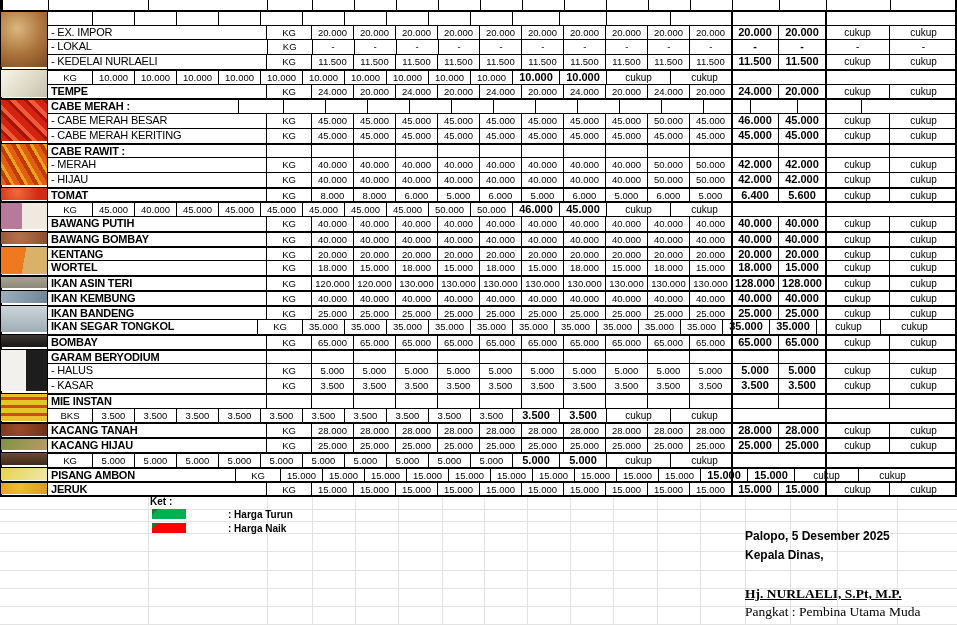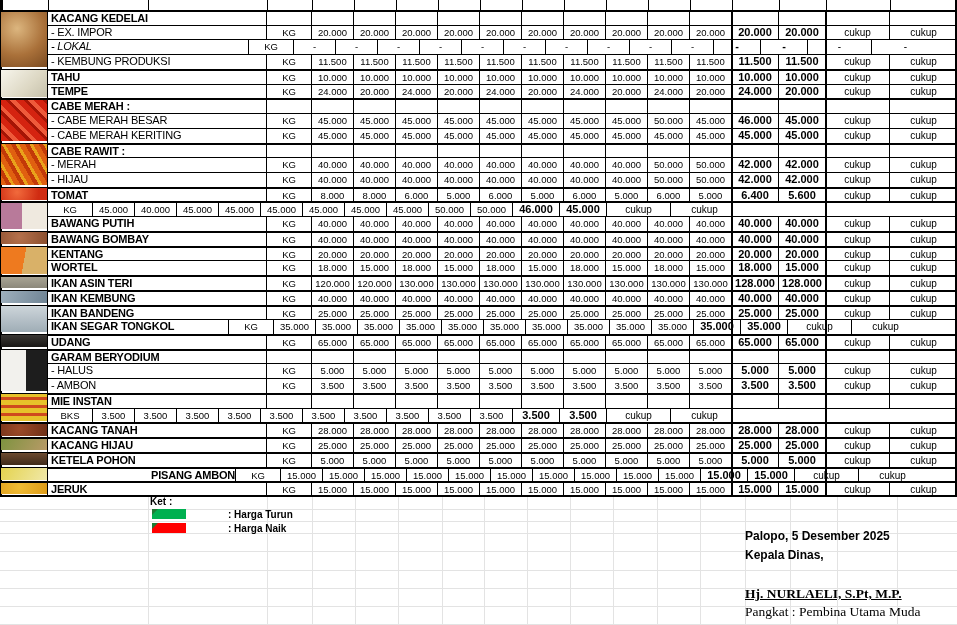--- a/index.html
+++ b/index.html
@@ -96,21 +96,20 @@
       <div class="vline" style="left: 564px; top: 0px; width: 1px; height: 10px;"></div>
       <div class="vline" style="left: 606px; top: 0px; width: 1px; height: 10px;"></div>
       <div class="vline" style="left: 648px; top: 0px; width: 1px; height: 10px;"></div>
       <div class="vline" style="left: 690px; top: 0px; width: 1px; height: 10px;"></div>
       <div class="vline" style="left: 732px; top: 0px; width: 1px; height: 10px;"></div>
       <div class="vline" style="left: 779px; top: 0px; width: 1px; height: 10px;"></div>
       <div class="vline" style="left: 826px; top: 0px; width: 1px; height: 10px;"></div>
       <div class="vline" style="left: 890px; top: 0px; width: 1px; height: 10px;"></div>
       <div class="row hd thick" style="top: 10px; width: 957px; height: 14.727px; line-height: 13.727px;">
         <div class="cell c-img" style="width: 48px;"></div>
-        <div class="cell c-name" style="width: 219px;">KACANG KEDELAI</div>
         <div class="cell c-unit" style="width: 45px;"></div>
         <div class="cell c-price" style="width: 42px;"></div>
         <div class="cell c-price" style="width: 42px;"></div>
         <div class="cell c-price" style="width: 42px;"></div>
         <div class="cell c-price" style="width: 42px;"></div>
         <div class="cell c-price" style="width: 42px;"></div>
         <div class="cell c-price" style="width: 42px;"></div>
         <div class="cell c-price" style="width: 42px;"></div>
         <div class="cell c-price" style="width: 42px;"></div>
         <div class="cell c-price" style="width: 42px;"></div>
@@ -134,59 +133,58 @@
         <div class="cell c-price" style="width: 42px;">20.000</div>
         <div class="cell c-price" style="width: 42px;">20.000</div>
         <div class="cell c-price" style="width: 42px;">20.000</div>
         <div class="cell c-avg" style="width: 47px;">20.000</div>
         <div class="cell c-avg" style="width: 47px;">20.000</div>
         <div class="cell c-status" style="width: 64px;">cukup</div>
         <div class="cell c-status" style="width: 67px; border-right: none;">cukup</div>
       </div>
       <div class="row it" style="top: 39.454px; width: 957px; height: 14.727px; line-height: 13.727px;">
         <div class="cell c-img" style="width: 48px;"></div>
-        <div class="cell c-name" style="width: 201px; font-style: italic;">- LOKAL</div>
+        <div class="cell c-name" style="width: 220px;">- LOKAL</div>
         <div class="cell c-unit" style="width: 45px;">KG</div>
         <div class="cell c-price" style="width: 42px;">-</div>
         <div class="cell c-price" style="width: 42px;">-</div>
         <div class="cell c-price" style="width: 42px;">-</div>
         <div class="cell c-price" style="width: 42px;">-</div>
         <div class="cell c-price" style="width: 42px;">-</div>
         <div class="cell c-price" style="width: 42px;">-</div>
         <div class="cell c-price" style="width: 42px;">-</div>
         <div class="cell c-price" style="width: 42px;">-</div>
         <div class="cell c-price" style="width: 42px;">-</div>
         <div class="cell c-price" style="width: 42px;">-</div>
         <div class="cell c-avg" style="width: 47px;">-</div>
         <div class="cell c-avg" style="width: 47px;">-</div>
         <div class="cell c-status" style="width: 64px;">-</div>
         <div class="cell c-status" style="width: 67px; border-right: none;">-</div>
       </div>
       <div class="row it" style="top: 54.181px; width: 957px; height: 14.727px; line-height: 13.727px;">
         <div class="cell c-img" style="width: 48px;"></div>
-        <div class="cell c-name" style="width: 219px;">- KEMBUNG PRODUKSI</div>
+        <div class="cell c-name" style="width: 219px;">- KEDELAI NURLAELI</div>
         <div class="cell c-unit" style="width: 45px;">KG</div>
         <div class="cell c-price" style="width: 42px;">11.500</div>
         <div class="cell c-price" style="width: 42px;">11.500</div>
         <div class="cell c-price" style="width: 42px;">11.500</div>
         <div class="cell c-price" style="width: 42px;">11.500</div>
         <div class="cell c-price" style="width: 42px;">11.500</div>
         <div class="cell c-price" style="width: 42px;">11.500</div>
         <div class="cell c-price" style="width: 42px;">11.500</div>
         <div class="cell c-price" style="width: 42px;">11.500</div>
         <div class="cell c-price" style="width: 42px;">11.500</div>
         <div class="cell c-price" style="width: 42px;">11.500</div>
         <div class="cell c-avg" style="width: 47px;">11.500</div>
         <div class="cell c-avg" style="width: 47px;">11.500</div>
         <div class="cell c-status" style="width: 64px;">cukup</div>
         <div class="cell c-status" style="width: 67px; border-right: none;">cukup</div>
       </div>
       <div class="row com thick" style="top: 68.908px; width: 957px; height: 14.727px; line-height: 13.727px;">
         <div class="cell c-img" style="width: 48px;"></div>
-        <div class="cell c-name" style="width: 219px;">TAHU</div>
         <div class="cell c-unit" style="width: 45px;">KG</div>
         <div class="cell c-price" style="width: 42px;">10.000</div>
         <div class="cell c-price" style="width: 42px;">10.000</div>
         <div class="cell c-price" style="width: 42px;">10.000</div>
         <div class="cell c-price" style="width: 42px;">10.000</div>
         <div class="cell c-price" style="width: 42px;">10.000</div>
         <div class="cell c-price" style="width: 42px;">10.000</div>
         <div class="cell c-price" style="width: 42px;">10.000</div>
         <div class="cell c-price" style="width: 42px;">10.000</div>
         <div class="cell c-price" style="width: 42px;">10.000</div>
@@ -210,21 +208,21 @@
         <div class="cell c-price" style="width: 42px;">20.000</div>
         <div class="cell c-price" style="width: 42px;">24.000</div>
         <div class="cell c-price" style="width: 42px;">20.000</div>
         <div class="cell c-avg" style="width: 47px;">24.000</div>
         <div class="cell c-avg" style="width: 47px;">20.000</div>
         <div class="cell c-status" style="width: 64px;">cukup</div>
         <div class="cell c-status" style="width: 67px; border-right: none;">cukup</div>
       </div>
       <div class="row hd thick" style="top: 98.362px; width: 957px; height: 14.727px; line-height: 13.727px;">
         <div class="cell c-img" style="width: 48px;"></div>
-        <div class="cell c-name" style="width: 219px;">CABE MERAH :</div>
+        <div class="cell c-name" style="width: 191px;">CABE MERAH :</div>
         <div class="cell c-unit" style="width: 45px;"></div>
         <div class="cell c-price" style="width: 42px;"></div>
         <div class="cell c-price" style="width: 42px;"></div>
         <div class="cell c-price" style="width: 42px;"></div>
         <div class="cell c-price" style="width: 42px;"></div>
         <div class="cell c-price" style="width: 42px;"></div>
         <div class="cell c-price" style="width: 42px;"></div>
         <div class="cell c-price" style="width: 42px;"></div>
         <div class="cell c-price" style="width: 42px;"></div>
         <div class="cell c-price" style="width: 42px;"></div>
@@ -494,40 +492,40 @@
         <div class="cell c-price" style="width: 42px;">25.000</div>
         <div class="cell c-price" style="width: 42px;">25.000</div>
         <div class="cell c-price" style="width: 42px;">25.000</div>
         <div class="cell c-avg" style="width: 47px;">25.000</div>
         <div class="cell c-avg" style="width: 47px;">25.000</div>
         <div class="cell c-status" style="width: 64px;">cukup</div>
         <div class="cell c-status" style="width: 67px; border-right: none;">cukup</div>
       </div>
       <div class="row com" style="top: 319.267px; width: 957px; height: 14.727px; line-height: 13.727px;">
         <div class="cell c-img" style="width: 48px;"></div>
-        <div class="cell c-name" style="width: 181px;">IKAN SEGAR TONGKOL</div>
+        <div class="cell c-name" style="width: 210px;">IKAN SEGAR TONGKOL</div>
         <div class="cell c-unit" style="width: 45px;">KG</div>
         <div class="cell c-price" style="width: 42px;">35.000</div>
         <div class="cell c-price" style="width: 42px;">35.000</div>
         <div class="cell c-price" style="width: 42px;">35.000</div>
         <div class="cell c-price" style="width: 42px;">35.000</div>
         <div class="cell c-price" style="width: 42px;">35.000</div>
         <div class="cell c-price" style="width: 42px;">35.000</div>
         <div class="cell c-price" style="width: 42px;">35.000</div>
         <div class="cell c-price" style="width: 42px;">35.000</div>
         <div class="cell c-price" style="width: 42px;">35.000</div>
         <div class="cell c-price" style="width: 42px;">35.000</div>
         <div class="cell c-avg" style="width: 47px;">35.000</div>
         <div class="cell c-avg" style="width: 47px;">35.000</div>
         <div class="cell c-status" style="width: 64px;">cukup</div>
         <div class="cell c-status" style="width: 67px; border-right: none;">cukup</div>
       </div>
       <div class="row com thick" style="top: 333.994px; width: 957px; height: 14.727px; line-height: 13.727px;">
         <div class="cell c-img" style="width: 48px;"></div>
-        <div class="cell c-name" style="width: 219px;">UDANG</div>
+        <div class="cell c-name" style="width: 219px;">BOMBAY</div>
         <div class="cell c-unit" style="width: 45px;">KG</div>
         <div class="cell c-price" style="width: 42px;">65.000</div>
         <div class="cell c-price" style="width: 42px;">65.000</div>
         <div class="cell c-price" style="width: 42px;">65.000</div>
         <div class="cell c-price" style="width: 42px;">65.000</div>
         <div class="cell c-price" style="width: 42px;">65.000</div>
         <div class="cell c-price" style="width: 42px;">65.000</div>
         <div class="cell c-price" style="width: 42px;">65.000</div>
         <div class="cell c-price" style="width: 42px;">65.000</div>
         <div class="cell c-price" style="width: 42px;">65.000</div>
@@ -570,21 +568,21 @@
         <div class="cell c-price" style="width: 42px;">5.000</div>
         <div class="cell c-price" style="width: 42px;">5.000</div>
         <div class="cell c-price" style="width: 42px;">5.000</div>
         <div class="cell c-avg" style="width: 47px;">5.000</div>
         <div class="cell c-avg" style="width: 47px;">5.000</div>
         <div class="cell c-status" style="width: 64px;">cukup</div>
         <div class="cell c-status" style="width: 67px; border-right: none;">cukup</div>
       </div>
       <div class="row it" style="top: 378.175px; width: 957px; height: 14.727px; line-height: 13.727px;">
         <div class="cell c-img" style="width: 48px;"></div>
-        <div class="cell c-name" style="width: 219px;">- AMBON</div>
+        <div class="cell c-name" style="width: 219px;">- KASAR</div>
         <div class="cell c-unit" style="width: 45px;">KG</div>
         <div class="cell c-price" style="width: 42px;">3.500</div>
         <div class="cell c-price" style="width: 42px;">3.500</div>
         <div class="cell c-price" style="width: 42px;">3.500</div>
         <div class="cell c-price" style="width: 42px;">3.500</div>
         <div class="cell c-price" style="width: 42px;">3.500</div>
         <div class="cell c-price" style="width: 42px;">3.500</div>
         <div class="cell c-price" style="width: 42px;">3.500</div>
         <div class="cell c-price" style="width: 42px;">3.500</div>
         <div class="cell c-price" style="width: 42px;">3.500</div>
@@ -664,40 +662,39 @@
         <div class="cell c-price" style="width: 42px;">25.000</div>
         <div class="cell c-price" style="width: 42px;">25.000</div>
         <div class="cell c-price" style="width: 42px;">25.000</div>
         <div class="cell c-avg" style="width: 47px;">25.000</div>
         <div class="cell c-avg" style="width: 47px;">25.000</div>
         <div class="cell c-status" style="width: 64px;">cukup</div>
         <div class="cell c-status" style="width: 67px; border-right: none;">cukup</div>
       </div>
       <div class="row com thick" style="top: 451.81px; width: 957px; height: 14.727px; line-height: 13.727px;">
         <div class="cell c-img" style="width: 48px;"></div>
-        <div class="cell c-name" style="width: 219px;">KETELA POHON</div>
         <div class="cell c-unit" style="width: 45px;">KG</div>
         <div class="cell c-price" style="width: 42px;">5.000</div>
         <div class="cell c-price" style="width: 42px;">5.000</div>
         <div class="cell c-price" style="width: 42px;">5.000</div>
         <div class="cell c-price" style="width: 42px;">5.000</div>
         <div class="cell c-price" style="width: 42px;">5.000</div>
         <div class="cell c-price" style="width: 42px;">5.000</div>
         <div class="cell c-price" style="width: 42px;">5.000</div>
         <div class="cell c-price" style="width: 42px;">5.000</div>
         <div class="cell c-price" style="width: 42px;">5.000</div>
         <div class="cell c-price" style="width: 42px;">5.000</div>
         <div class="cell c-avg" style="width: 47px;">5.000</div>
         <div class="cell c-avg" style="width: 47px;">5.000</div>
         <div class="cell c-status" style="width: 64px;">cukup</div>
         <div class="cell c-status" style="width: 67px; border-right: none;">cukup</div>
       </div>
       <div class="row com thick" style="top: 466.537px; width: 957px; height: 14.727px; line-height: 13.727px;">
         <div class="cell c-img" style="width: 48px;"></div>
-        <div class="cell c-name" style="width: 188px; text-align: right;">PISANG AMBON</div>
+        <div class="cell c-name" style="width: 188px;">PISANG AMBON</div>
         <div class="cell c-unit" style="width: 45px;">KG</div>
         <div class="cell c-price" style="width: 42px;">15.000</div>
         <div class="cell c-price" style="width: 42px;">15.000</div>
         <div class="cell c-price" style="width: 42px;">15.000</div>
         <div class="cell c-price" style="width: 42px;">15.000</div>
         <div class="cell c-price" style="width: 42px;">15.000</div>
         <div class="cell c-price" style="width: 42px;">15.000</div>
         <div class="cell c-price" style="width: 42px;">15.000</div>
         <div class="cell c-price" style="width: 42px;">15.000</div>
         <div class="cell c-price" style="width: 42px;">15.000</div>

